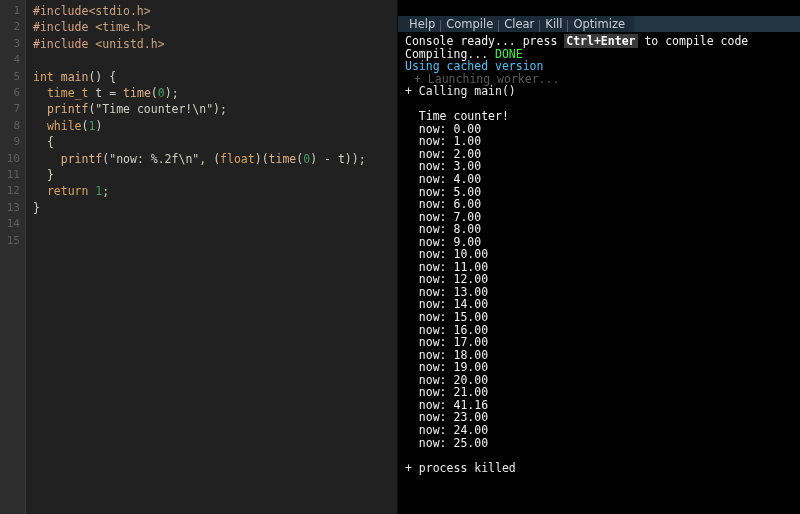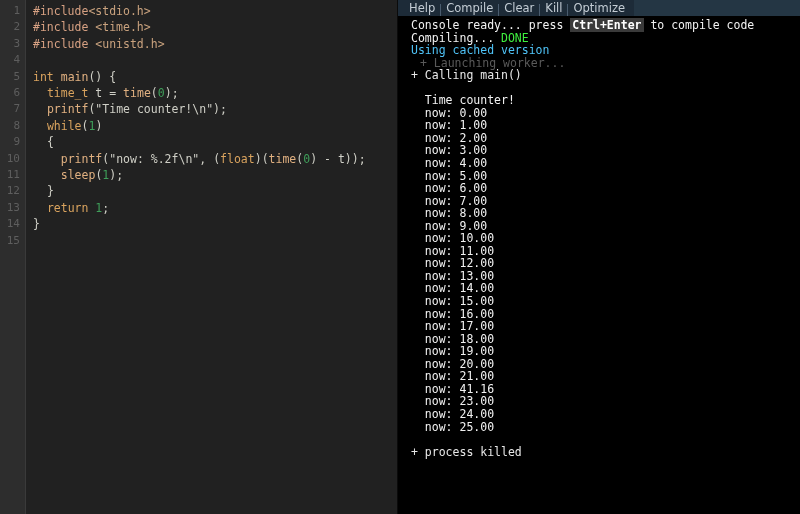--- a/index.html
+++ b/index.html
@@ -84,20 +84,21 @@
     background: #000000;
     overflow: hidden;
   }
   #toolbar {
     height: 16px;
     background: #1d2b38;
     display: flex;
     align-items: flex-end;
     padding: 0 0 0 6px;
     box-sizing: border-box;
+    margin-top: 16px;
   }
   .tb-btn {
     font-family: "DejaVu Sans", sans-serif;
     font-size: 11.5px;
     color: #c3ccd4;
     padding: 0 5px;
     line-height: 16px;
     cursor: pointer;
     white-space: nowrap;
   }
@@ -107,21 +108,21 @@
     background: #4a5c6e;
     flex: 0 0 1px;
   }
   #toolbar-filler {
     flex: 1 1 auto;
     height: 16px;
     background: #243644;
     margin-left: 4px;
   }
   #console-out {
-    padding: 3px 0 0 13px;
+    padding: 3px 0 0 7px;
     box-sizing: border-box;
   }
   .con-line {
     display: block;
     white-space: pre;
     font-family: "DejaVu Sans Mono", monospace;
     font-size: 11.5px;
     line-height: 12.55px;
     color: #ffffff;
     height: 12.55px;
@@ -168,21 +169,20 @@
             <span class="code-line"><span class="tok-pre">#include</span><span class="tok-inc">&lt;stdio.h&gt;</span></span>
             <span class="code-line"><span class="tok-pre">#include</span> <span class="tok-inc">&lt;time.h&gt;</span></span>
             <span class="code-line"><span class="tok-pre">#include</span> <span class="tok-inc">&lt;unistd.h&gt;</span></span>
             <span class="code-line">&nbsp;</span>
             <span class="code-line"><span class="tok-kw">int</span><span class="tok-punct"> </span><span class="tok-fn">main</span><span class="tok-punct">(</span><span class="tok-punct">)</span><span class="tok-punct"> </span><span class="tok-punct">{</span></span>
             <span class="code-line"><span class="tok-punct"> </span><span class="tok-punct"> </span><span class="tok-kw">time_t</span><span class="tok-punct"> </span><span class="tok-id">t</span><span class="tok-punct"> </span><span class="tok-punct">=</span><span class="tok-punct"> </span><span class="tok-fn">time</span><span class="tok-punct">(</span><span class="tok-num">0</span><span class="tok-punct">)</span><span class="tok-punct">;</span></span>
             <span class="code-line"><span class="tok-punct"> </span><span class="tok-punct"> </span><span class="tok-fn">printf</span><span class="tok-punct">(</span><span class="tok-str">"Time counter!\n"</span><span class="tok-punct">)</span><span class="tok-punct">;</span></span>
             <span class="code-line"><span class="tok-punct"> </span><span class="tok-punct"> </span><span class="tok-kw">while</span><span class="tok-punct">(</span><span class="tok-num">1</span><span class="tok-punct">)</span></span>
             <span class="code-line"><span class="tok-punct"> </span><span class="tok-punct"> </span><span class="tok-punct">{</span></span>
             <span class="code-line"><span class="tok-punct"> </span><span class="tok-punct"> </span><span class="tok-punct"> </span><span class="tok-punct"> </span><span class="tok-fn">printf</span><span class="tok-punct">(</span><span class="tok-str">"now: %.2f\n"</span><span class="tok-punct">,</span><span class="tok-punct"> </span><span class="tok-punct">(</span><span class="tok-kw">float</span><span class="tok-punct">)</span><span class="tok-punct">(</span><span class="tok-fn">time</span><span class="tok-punct">(</span><span class="tok-num">0</span><span class="tok-punct">)</span><span class="tok-punct"> </span><span class="tok-punct">-</span><span class="tok-punct"> </span><span class="tok-id">t</span><span class="tok-punct">)</span><span class="tok-punct">)</span><span class="tok-punct">;</span></span>
-            <span class="code-line"><span class="tok-punct"> </span><span class="tok-punct"> </span><span class="tok-punct"> </span><span class="tok-punct"> </span><span class="tok-fn">sleep</span><span class="tok-punct">(</span><span class="tok-num">1</span><span class="tok-punct">)</span><span class="tok-punct">;</span></span>
             <span class="code-line"><span class="tok-punct"> </span><span class="tok-punct"> </span><span class="tok-punct">}</span></span>
             <span class="code-line"><span class="tok-punct"> </span><span class="tok-punct"> </span><span class="tok-kw">return</span><span class="tok-punct"> </span><span class="tok-num">1</span><span class="tok-punct">;</span></span>
             <span class="code-line"><span class="tok-punct">}</span></span>
             <span class="code-line">&nbsp;</span>
           </div>
       </div>
     </div>
   </div>
 
   <div id="console-pane">

